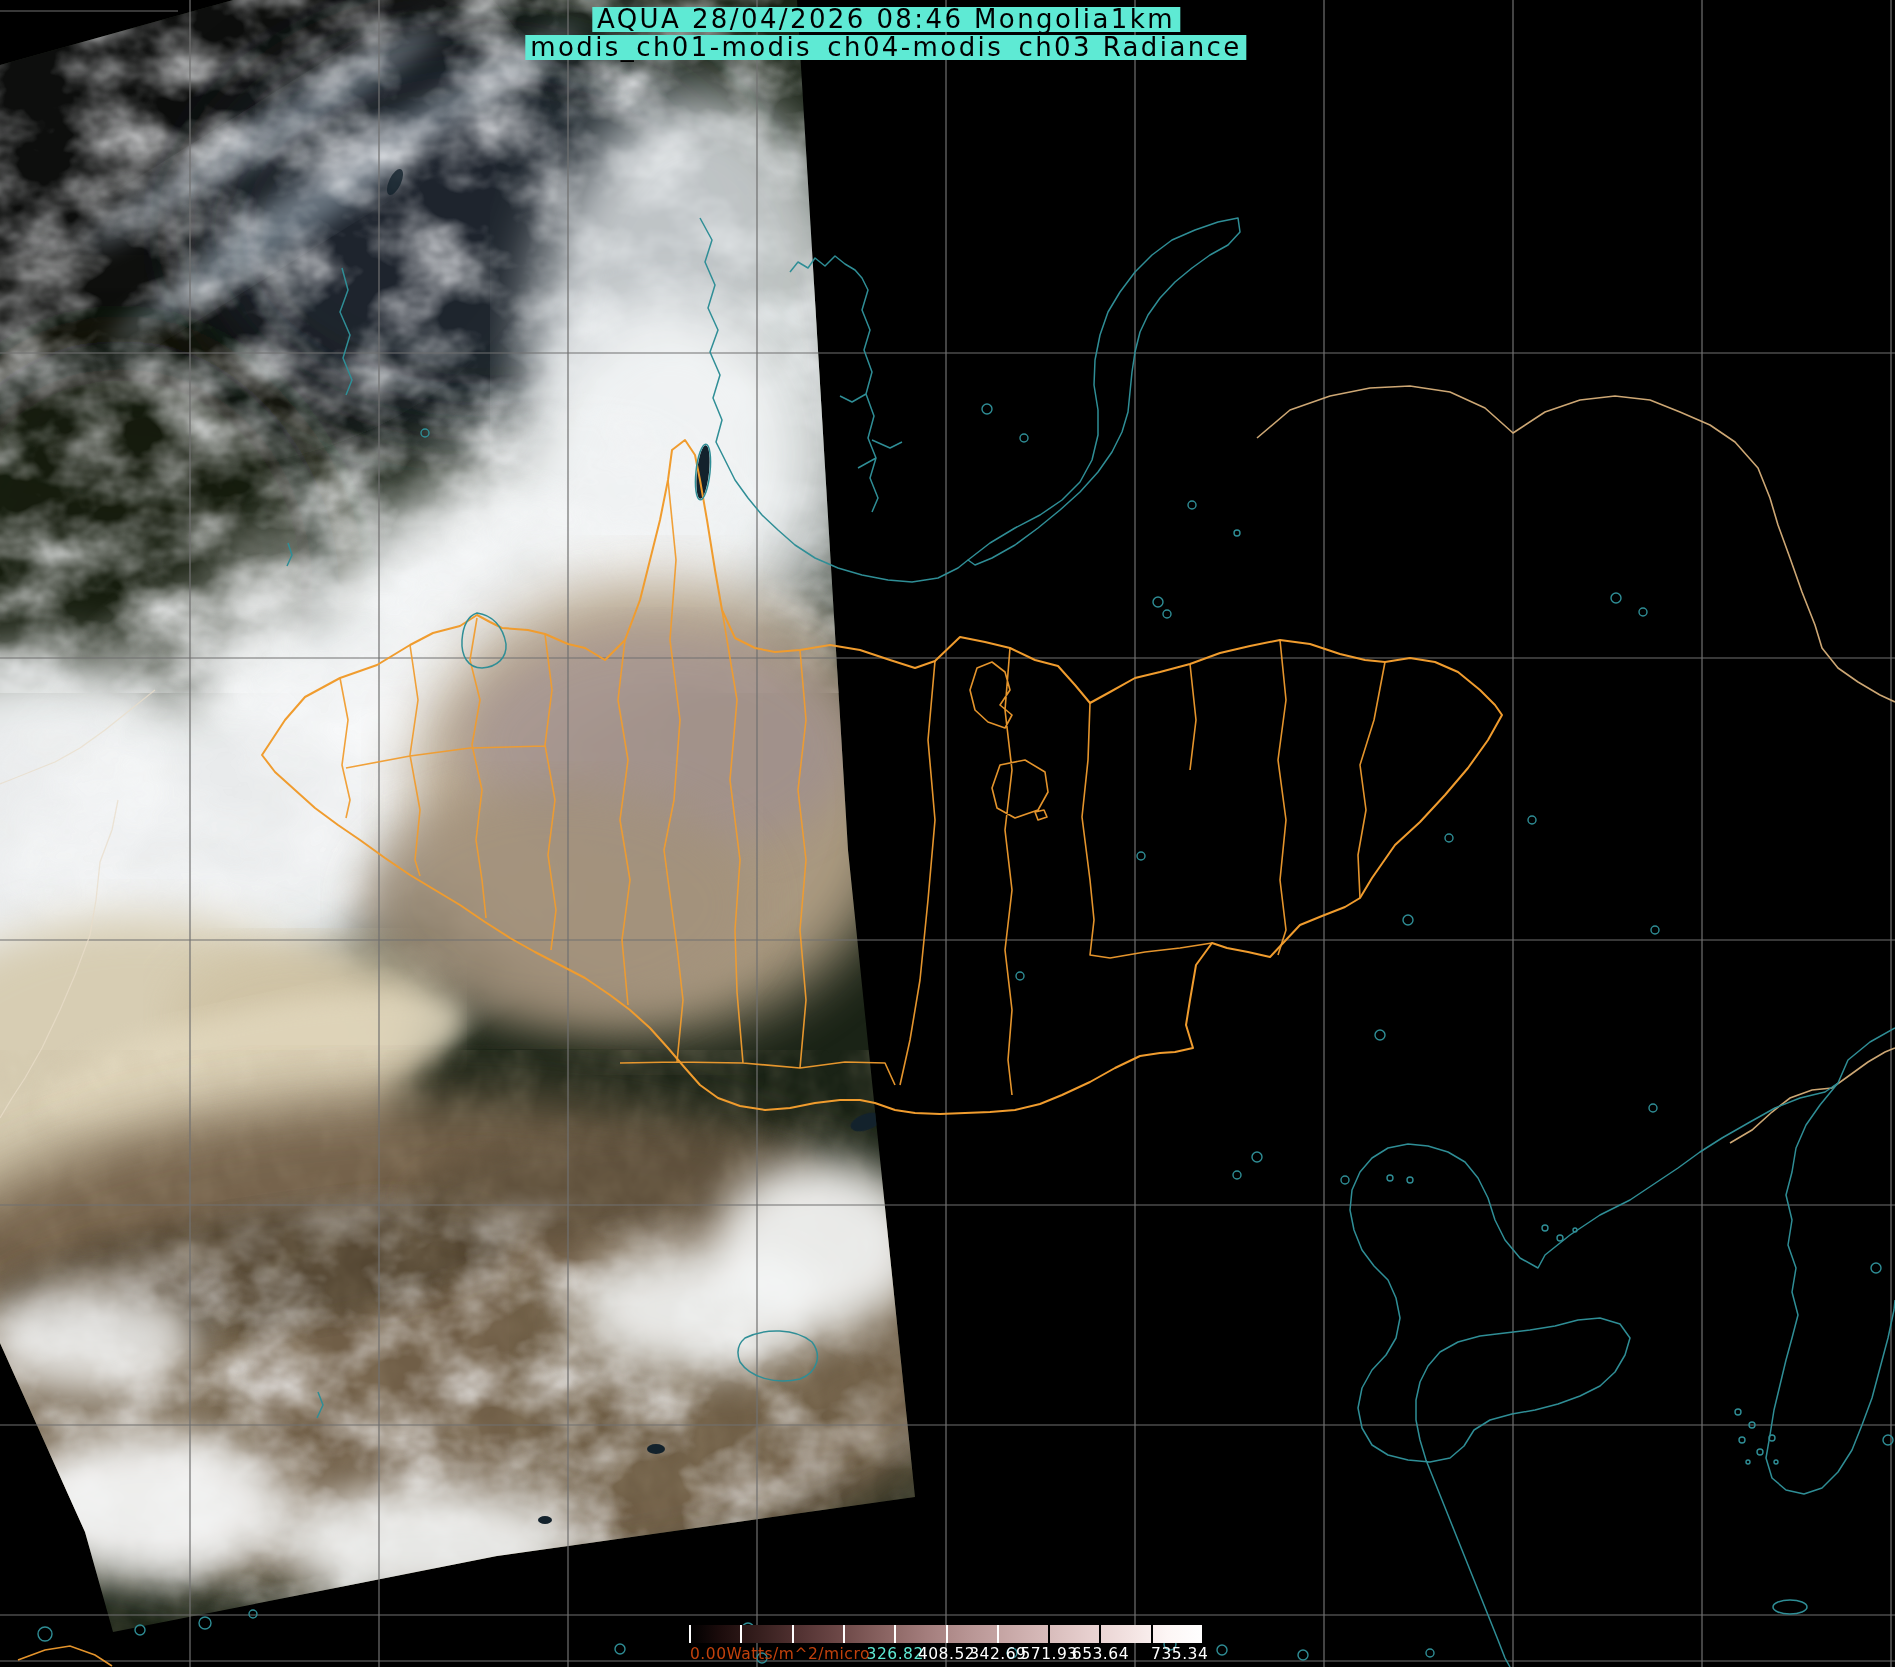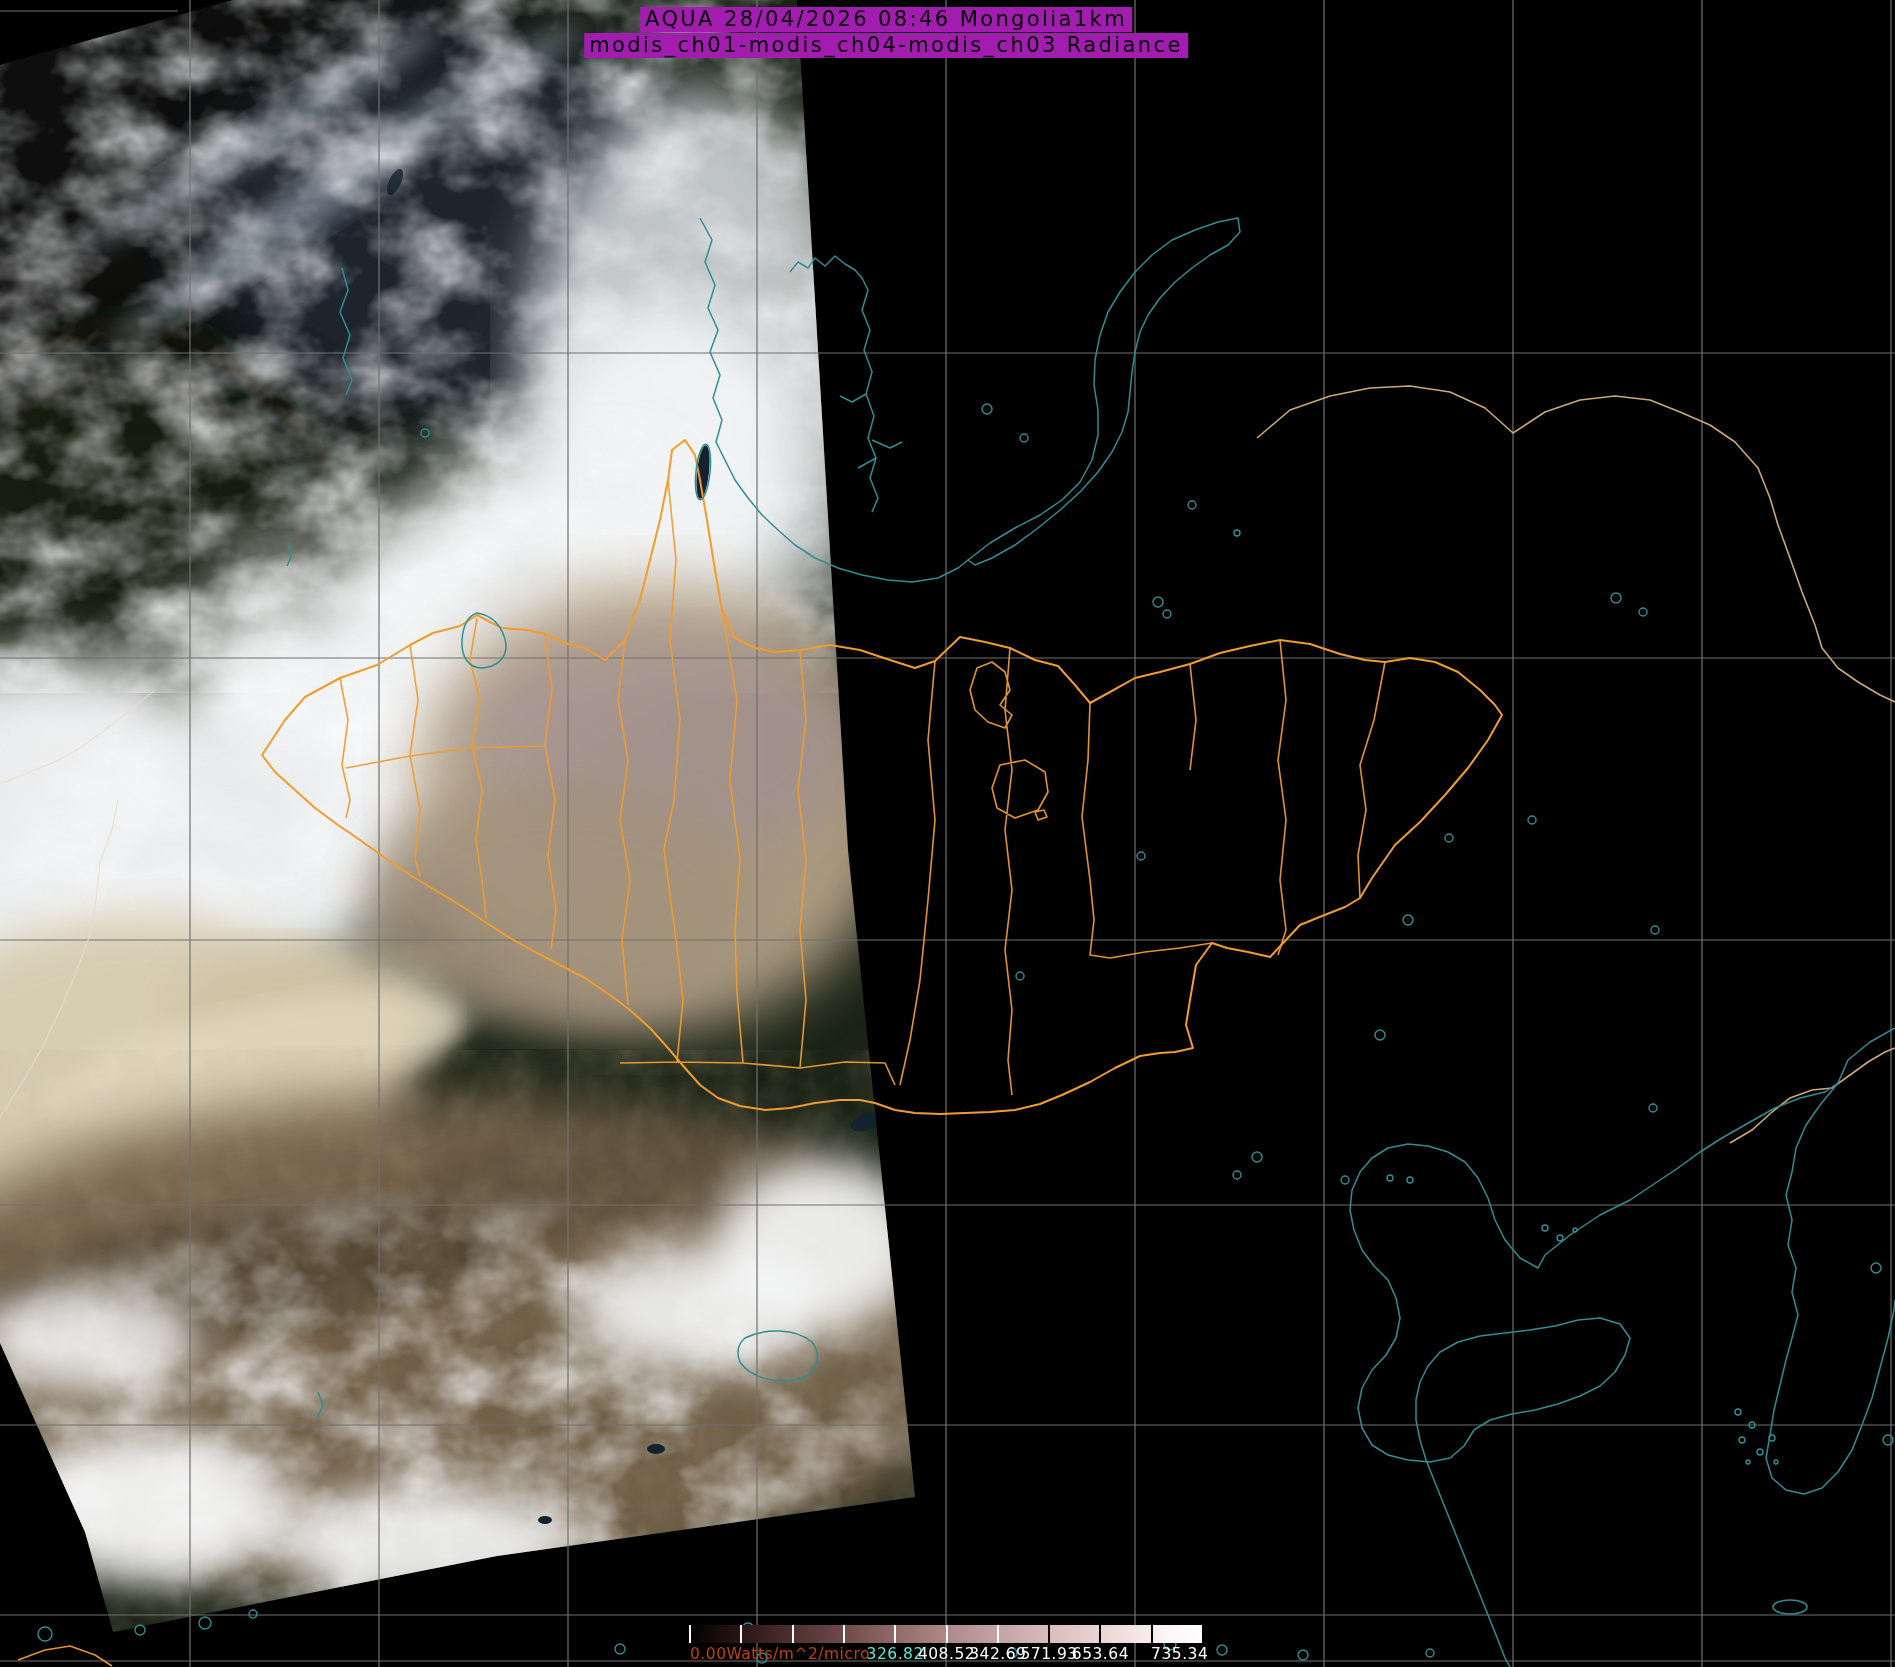--- a/index.html
+++ b/index.html
@@ -3,22 +3,22 @@
 <meta charset="utf-8">
 <style>
   html,body{margin:0;padding:0;background:#000;}
   #stage{position:relative;width:1895px;height:1667px;background:#000;overflow:hidden;
          font-family:"DejaVu Sans","Liberation Sans",sans-serif;}
   #map-svg{position:absolute;left:0;top:0;}
   
   #title-box{position:absolute;left:886px;top:7px;transform:translateX(-50%);
              text-align:center;z-index:30;line-height:25px;}
   .title-line{display:block;}
-  .title-line span{display:inline-block;background:#a21caf;color:#000000;
-      font-size:21px;letter-spacing:2.4px;padding:0 5px;white-space:pre;}
+  .title-line span{display:inline-block;background:#5eead4;color:#000000;
+      font-size:26px;letter-spacing:2.4px;padding:0 5px;white-space:pre;}
   
   #colorbar{position:absolute;z-index:25;}
   #cbar-grad{position:absolute;left:0;top:0;width:100%;height:100%;}
   .cbar-tick{position:absolute;top:0;width:2px;height:100%;}
   .cbar-label{position:absolute;top:20px;color:#ffffff;font-size:15.5px;
       letter-spacing:0.5px;white-space:pre;}
   .cbar-label.centered{transform:translateX(-50%);}
 </style>
 </head>
 <body>

